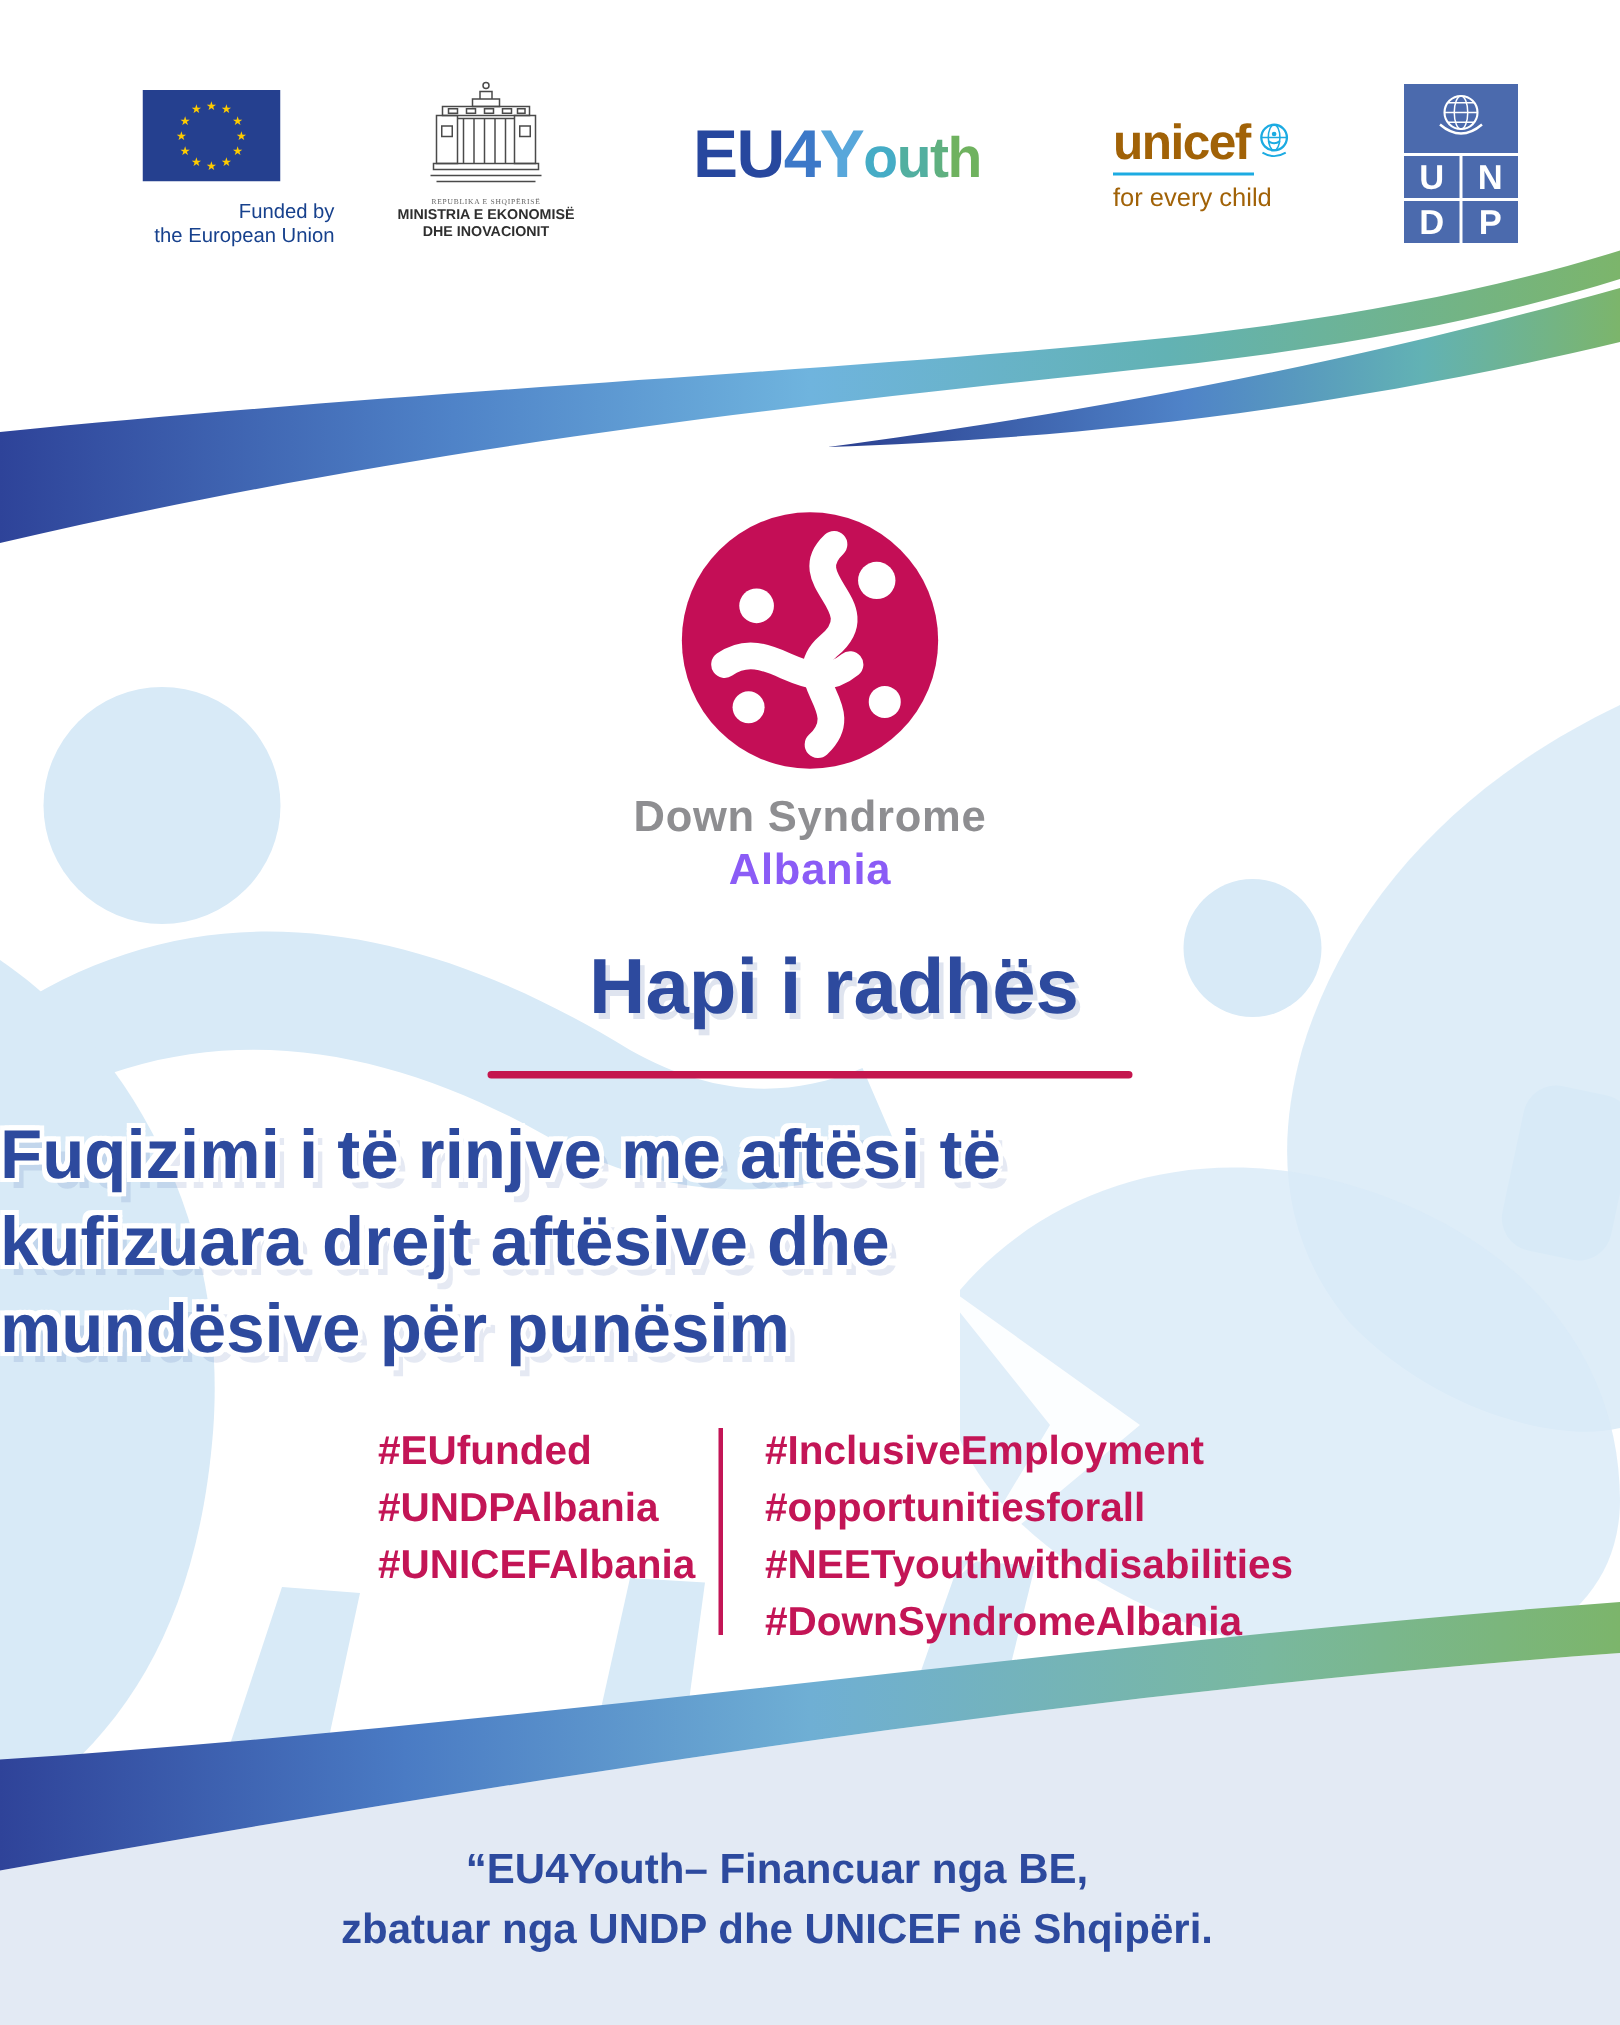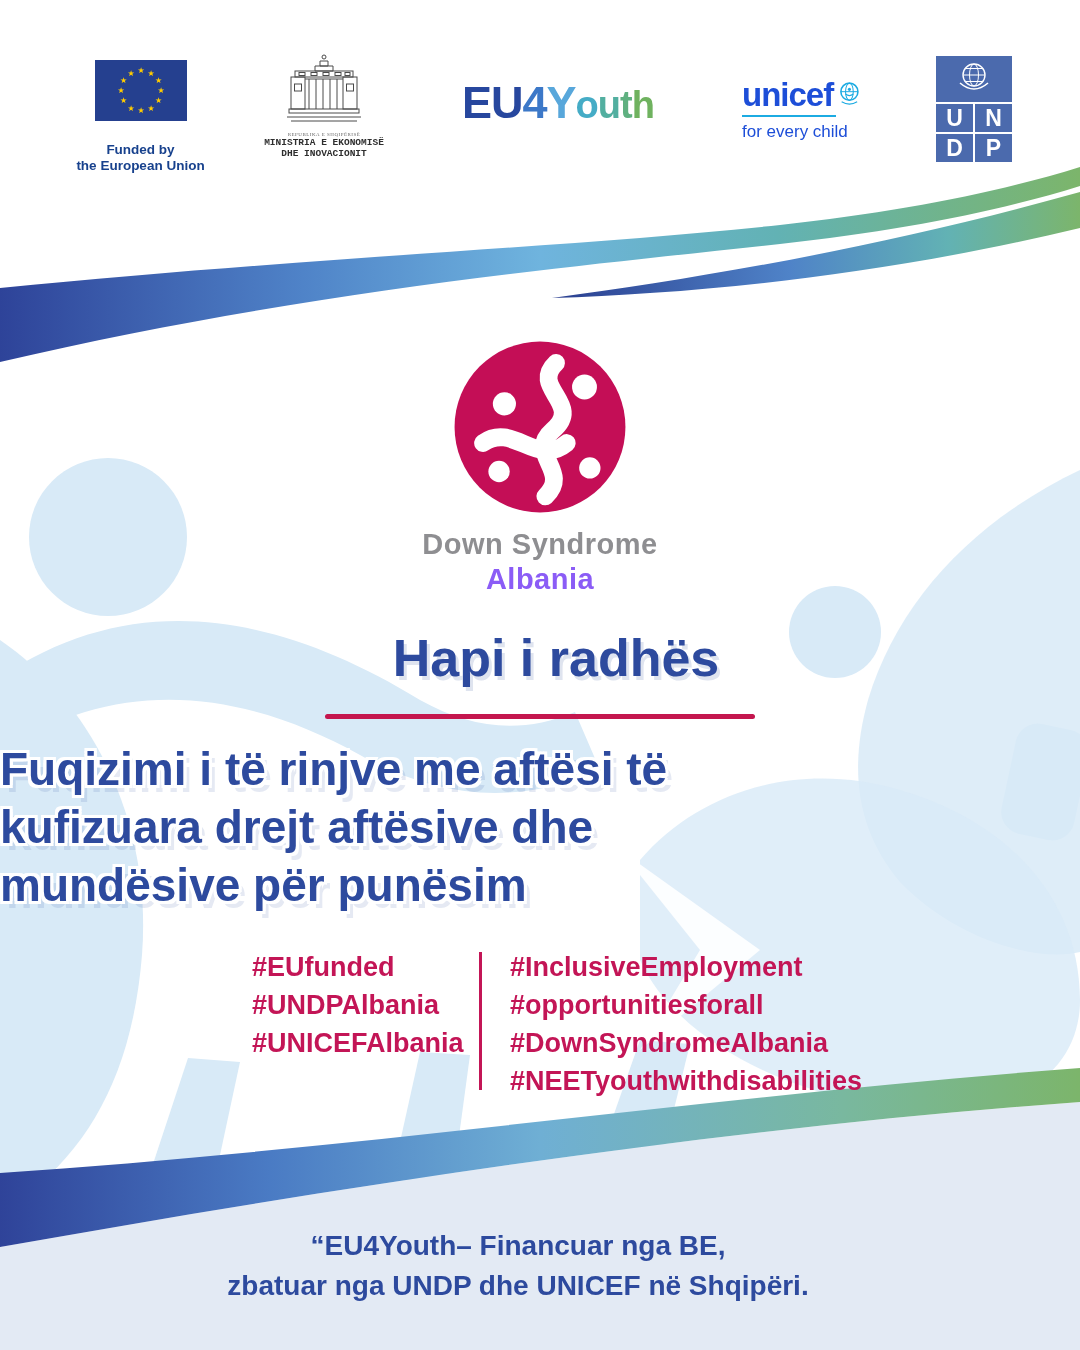--- a/index.html
+++ b/index.html
@@ -5,34 +5,34 @@
   html,body{margin:0;padding:0;background:#ffffff;}
   .canvas{
     position:relative;width:1080px;height:1350px;overflow:hidden;background:#ffffff;
     font-family:"Liberation Sans", sans-serif;
   }
   .bg{position:absolute;inset:0;width:1080px;height:1350px;display:block;}
   .abs{position:absolute;}
 
   
   .eu-block{left:58px;top:60px;width:165px;text-align:center;}
-  .eu-cap{margin-top:17px;font-size:13.5px;line-height:16px;font-weight:bold;color:#17418d;}
+  .eu-cap{margin-top:7px;font-size:13.5px;line-height:16px;font-weight:normal;color:#17418d;text-align:right;}
   .ministry{left:262px;top:54px;width:124px;text-align:center;color:#3c3c3c;}
   .ministry .tiny{font-family:"Liberation Serif",serif;font-size:5px;letter-spacing:.5px;color:#666;margin-top:2px;}
-  .ministry .mline{font-family:Liberation Mono, monospace;font-size:9.5px;font-weight:bold;line-height:11px;color:#2e2e2e;}
+  .ministry .mline{font-family:Liberation Sans, sans-serif;font-size:9.5px;font-weight:bold;line-height:11px;color:#2e2e2e;}
   .eu4y{left:462px;top:80px;font-weight:bold;font-size:45px;letter-spacing:-1px;line-height:45px;white-space:nowrap;}
   .eu4y .p1{color:#27479e;text-align:right;}
   .eu4y .p2{color:#3c78c8;}
   .eu4y .p3{color:#58a7db;}
   .eu4y .p4{color:#45acc6;}
   .eu4y .p5{color:#52afa0;}
   .eu4y .p6{color:#5fb080;}
   .eu4y .p7{color:#6fb25f;}
   .eu4y .lower{font-size:38px;letter-spacing:-1px;}
-  .unicef{left:742px;top:78px;width:120px;color:#1d4ed8;}
+  .unicef{left:742px;top:78px;width:120px;color:#a16207;}
   .unicef .row{display:flex;align-items:flex-start;}
   .unicef .word{font-size:33px;font-weight:bold;letter-spacing:-1px;line-height:33px;}
   .unicef .rule2{width:94px;height:2px;background:#1cabe2;margin-top:4px;}
   .unicef .tag{font-size:17px;margin-top:5px;white-space:nowrap;}
   .undp{left:936px;top:56px;width:76px;}
   .undp .emblem{width:76px;height:46px;background:#4b6aad;display:flex;align-items:center;justify-content:center;}
   .undp .grid{margin-top:2px;display:grid;grid-template-columns:37px 37px;grid-gap:2px;}
   .undp .cell{width:37px;height:28px;background:#4b6aad;color:#fff;font-weight:bold;font-size:23px;
     display:flex;align-items:center;justify-content:center;}
 
@@ -233,22 +233,22 @@
   <div class="abs tags">
     <ul class="tagcol left">
       <li>#EUfunded</li>
       <li>#UNDPAlbania</li>
       <li>#UNICEFAlbania</li>
     </ul>
     <div class="tagdiv"></div>
     <ul class="tagcol right">
       <li>#InclusiveEmployment</li>
       <li>#opportunitiesforall</li>
+      <li>#NEETyouthwithdisabilities</li>
       <li>#DownSyndromeAlbania</li>
-      <li>#NEETyouthwithdisabilities</li>
     </ul>
   </div>
 
   <div class="abs footer">
     <div>“EU4Youth– Financuar nga BE,</div>
     <div>zbatuar nga UNDP dhe UNICEF në Shqipëri.</div>
   </div>
 
 </div>
 

